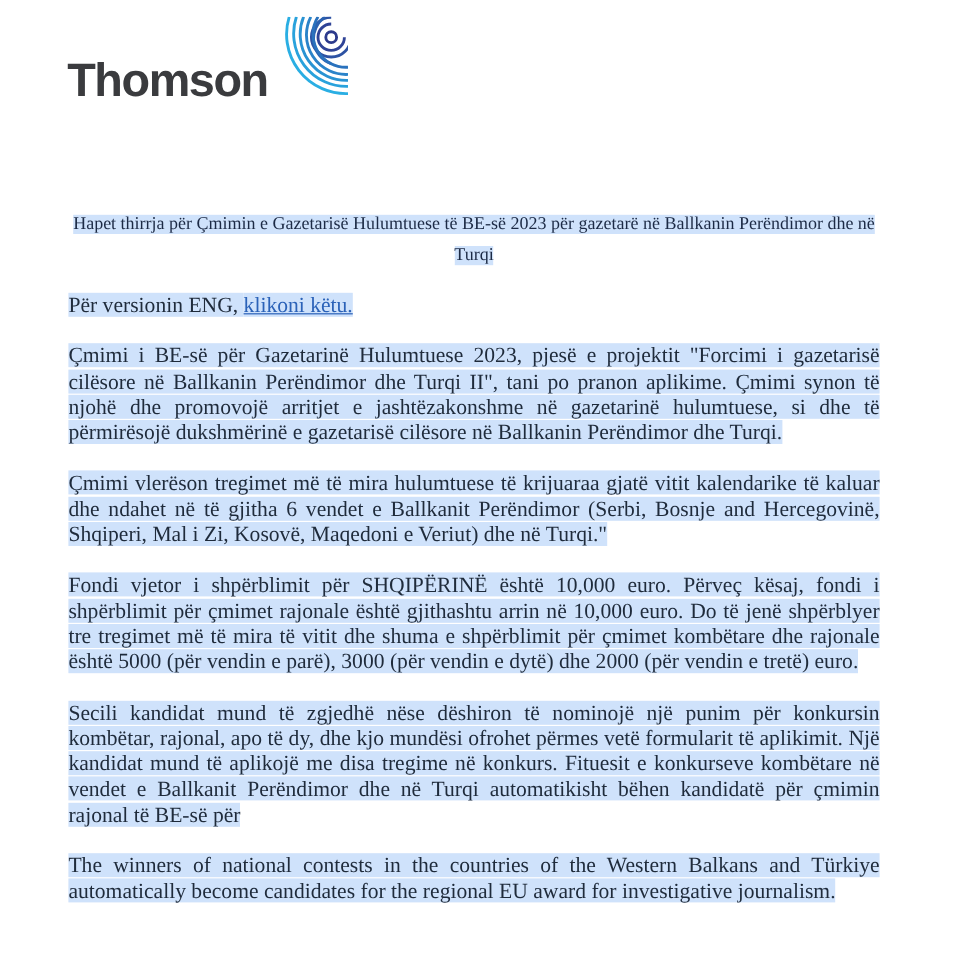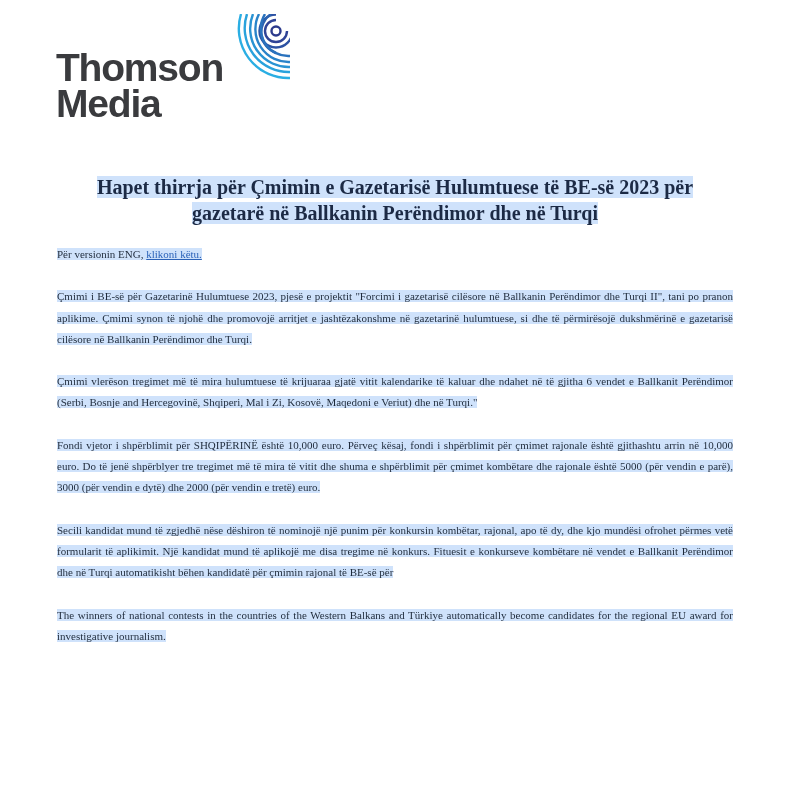--- a/index.html
+++ b/index.html
@@ -47,47 +47,46 @@
       top: 174px;
       width: 676px;
     }
     .hl {
       background: #cfe2fb;
       -webkit-box-decoration-break: clone;
       box-decoration-break: clone;
     }
     .title {
       text-align: center;
-      font-weight: bold;
-      font-size: 20px;
+      font-weight: normal;
+      font-size: 15px;
       line-height: 26px;
       color: #1c2a45;
       margin: 0 0 18px 0;
       padding: 0 2px;
     }
     p.body {
       margin: 0 0 21px 0;
-      font-size: 11px;
+      font-size: 18px;
       line-height: 21.3px;
       text-align: justify;
       color: #1f2b3b;
     }
     p.body.first { margin-bottom: 21px; }
     a.link {
       color: #2b62b8;
       text-decoration: underline;
     }
   </style>
 </head>
 <body>
 
 <div class="logo">
   <div class="logo-text">
     <span>Thomson</span>
-    <span>Media</span>
   </div>
   <svg class="logo-mark" viewBox="0 0 66 66">
     <defs>
       <clipPath id="logoClip">
         <rect x="0" y="0" width="62" height="66"></rect>
       </clipPath>
     </defs>
     <g clip-path="url(#logoClip)" fill="none" stroke-width="2.4">
       <circle cx="48" cy="17" r="4.5" stroke="#2c3a8c"></circle>
       <path d="M48 6 A11 11 0 1 0 59 17" stroke="#2f4396"></path>

